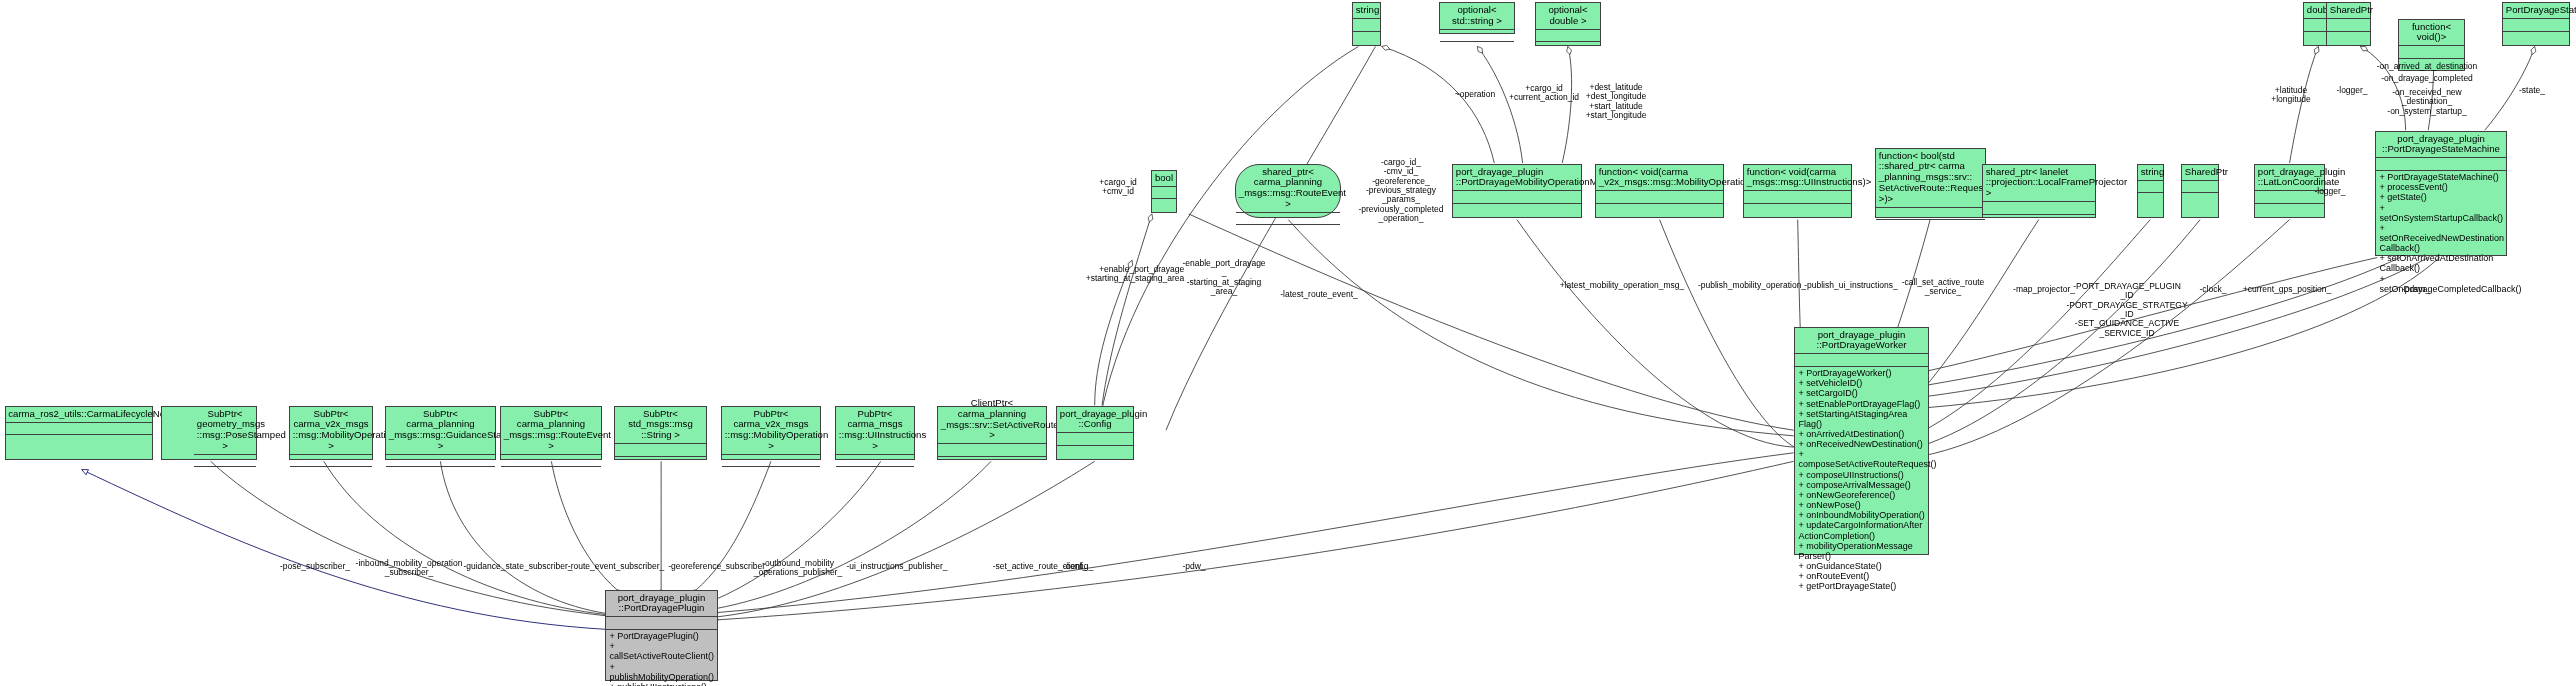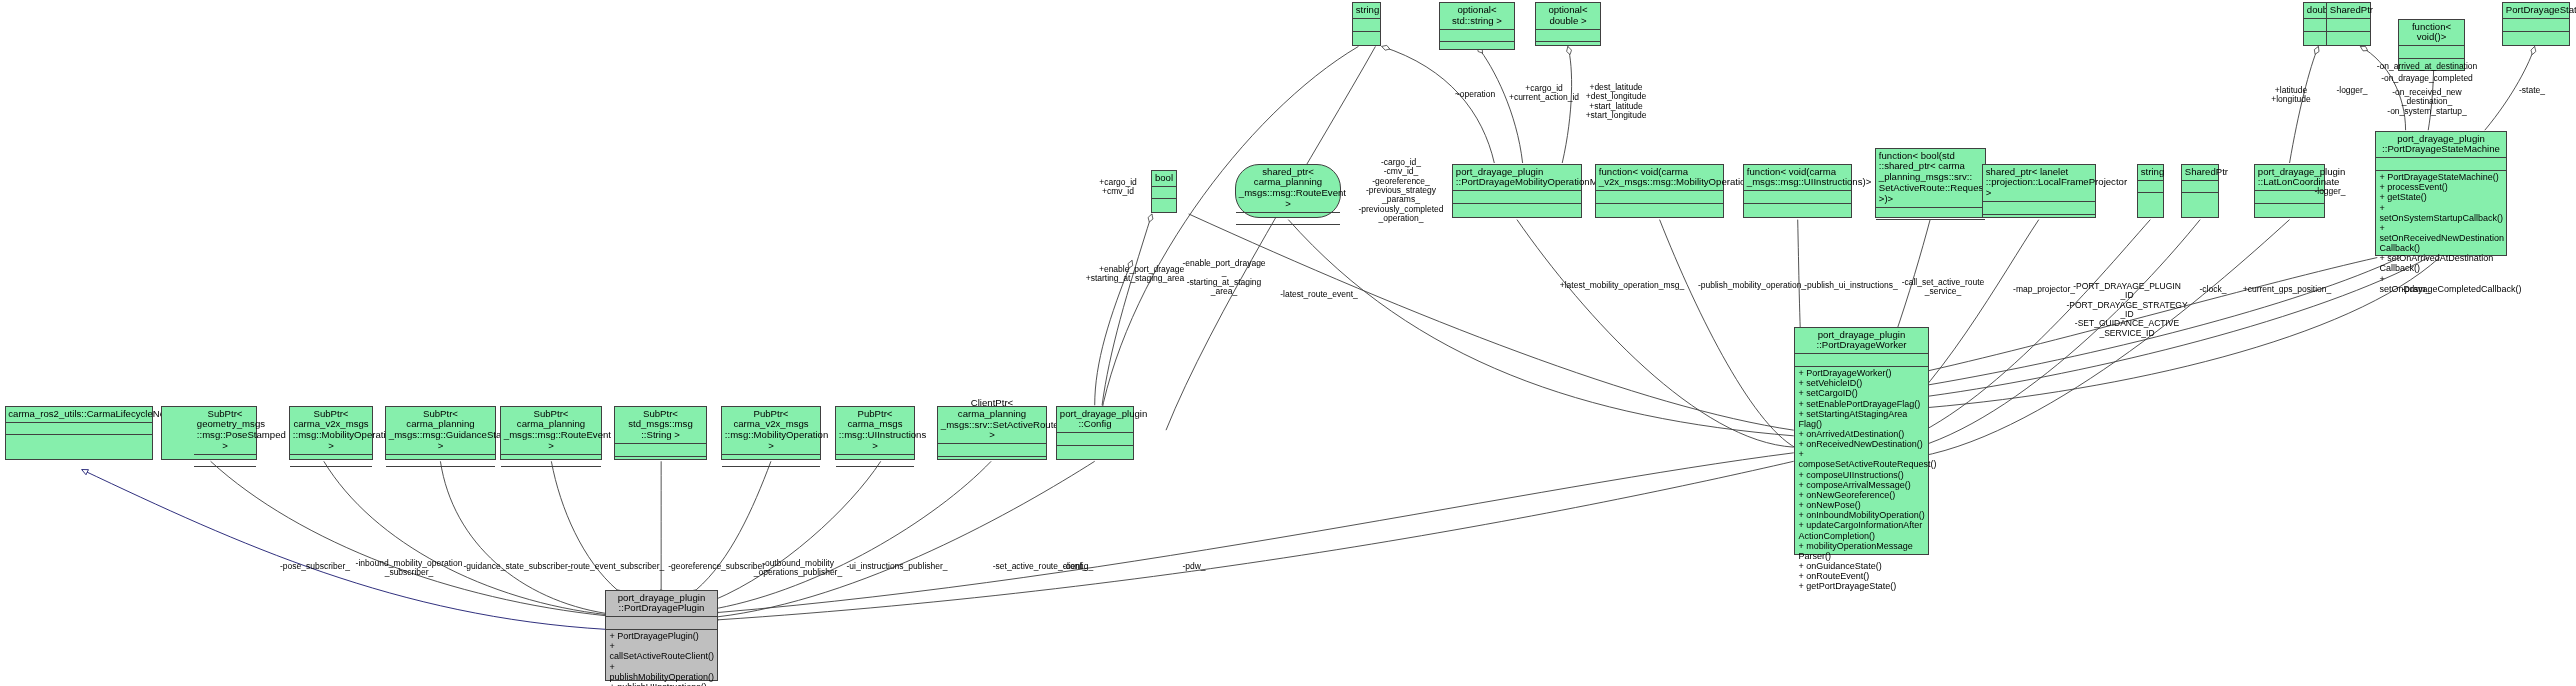--- a/index.html
+++ b/index.html
@@ -214,21 +214,21 @@
 + publishMobilityOperation()
 + publishUIInstructions()
 + parameter_update_callback()
 + handle_on_configure()</div>
     </div>
     <div class="uml-node" style="left: 1352px; top: 2.3px; width: 29px; height: 44px;">
       <div class="node-title">string</div>
       <div class="node-attrs"></div>
       <div class="node-ops"></div>
     </div>
-    <div class="uml-node" style="left: 1439px; top: 2.3px; width: 76px; height: 48px;">
+    <div class="uml-node" style="left: 1439px; top: 2.3px; width: 76px; height: 32px;">
       <div class="node-title">optional&lt; std::string &gt;</div>
       <div class="node-attrs"></div>
       <div class="node-ops"></div>
     </div>
     <div class="uml-node" style="left: 1535px; top: 2.3px; width: 66px; height: 44px;">
       <div class="node-title">optional&lt; double &gt;</div>
       <div class="node-attrs"></div>
       <div class="node-ops"></div>
     </div>
     <div class="uml-node" style="left: 2303px; top: 2.3px; width: 32px; height: 44px;">

